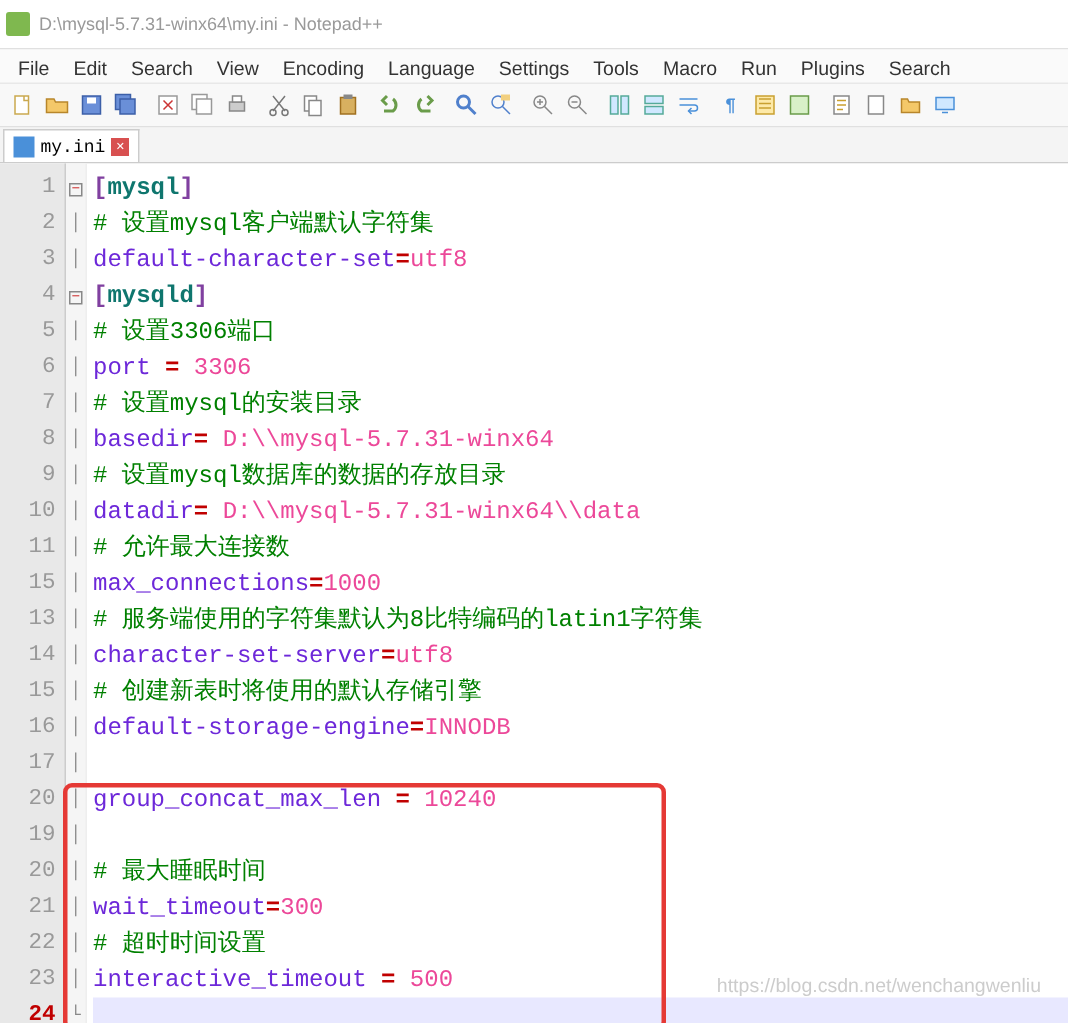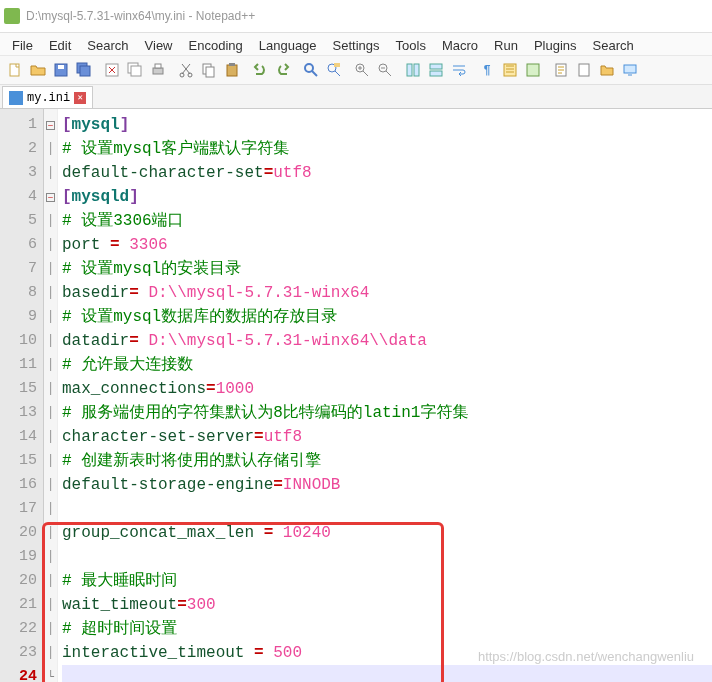--- a/index.html
+++ b/index.html
@@ -131,21 +131,21 @@
       font-family: Consolas,"Courier New",monospace;
       font-size: 16px;
       line-height: 24px;
       position: relative;
     }
     .codeline { height: 24px; white-space: pre; }
     .curline { background: #e8e8ff; display: inline-block; min-width: 100%; }
     .sect { color: #0f766e; font-weight: bold; }
     .br { color: #8040a0; font-weight: bold; }
     .cmt { color: #008000; }
-    .key { color: #14532d; }
+    .key { color: #6d28d9; }
     .eq { color: #c00000; font-weight: bold; }
     .val { color: #ec4899; }
     .redbox {
       position: absolute;
       border: 3px solid #e53935;
       border-radius: 6px;
       left: 42px;
       top: 413px;
       width: 402px;
       height: 165px;

